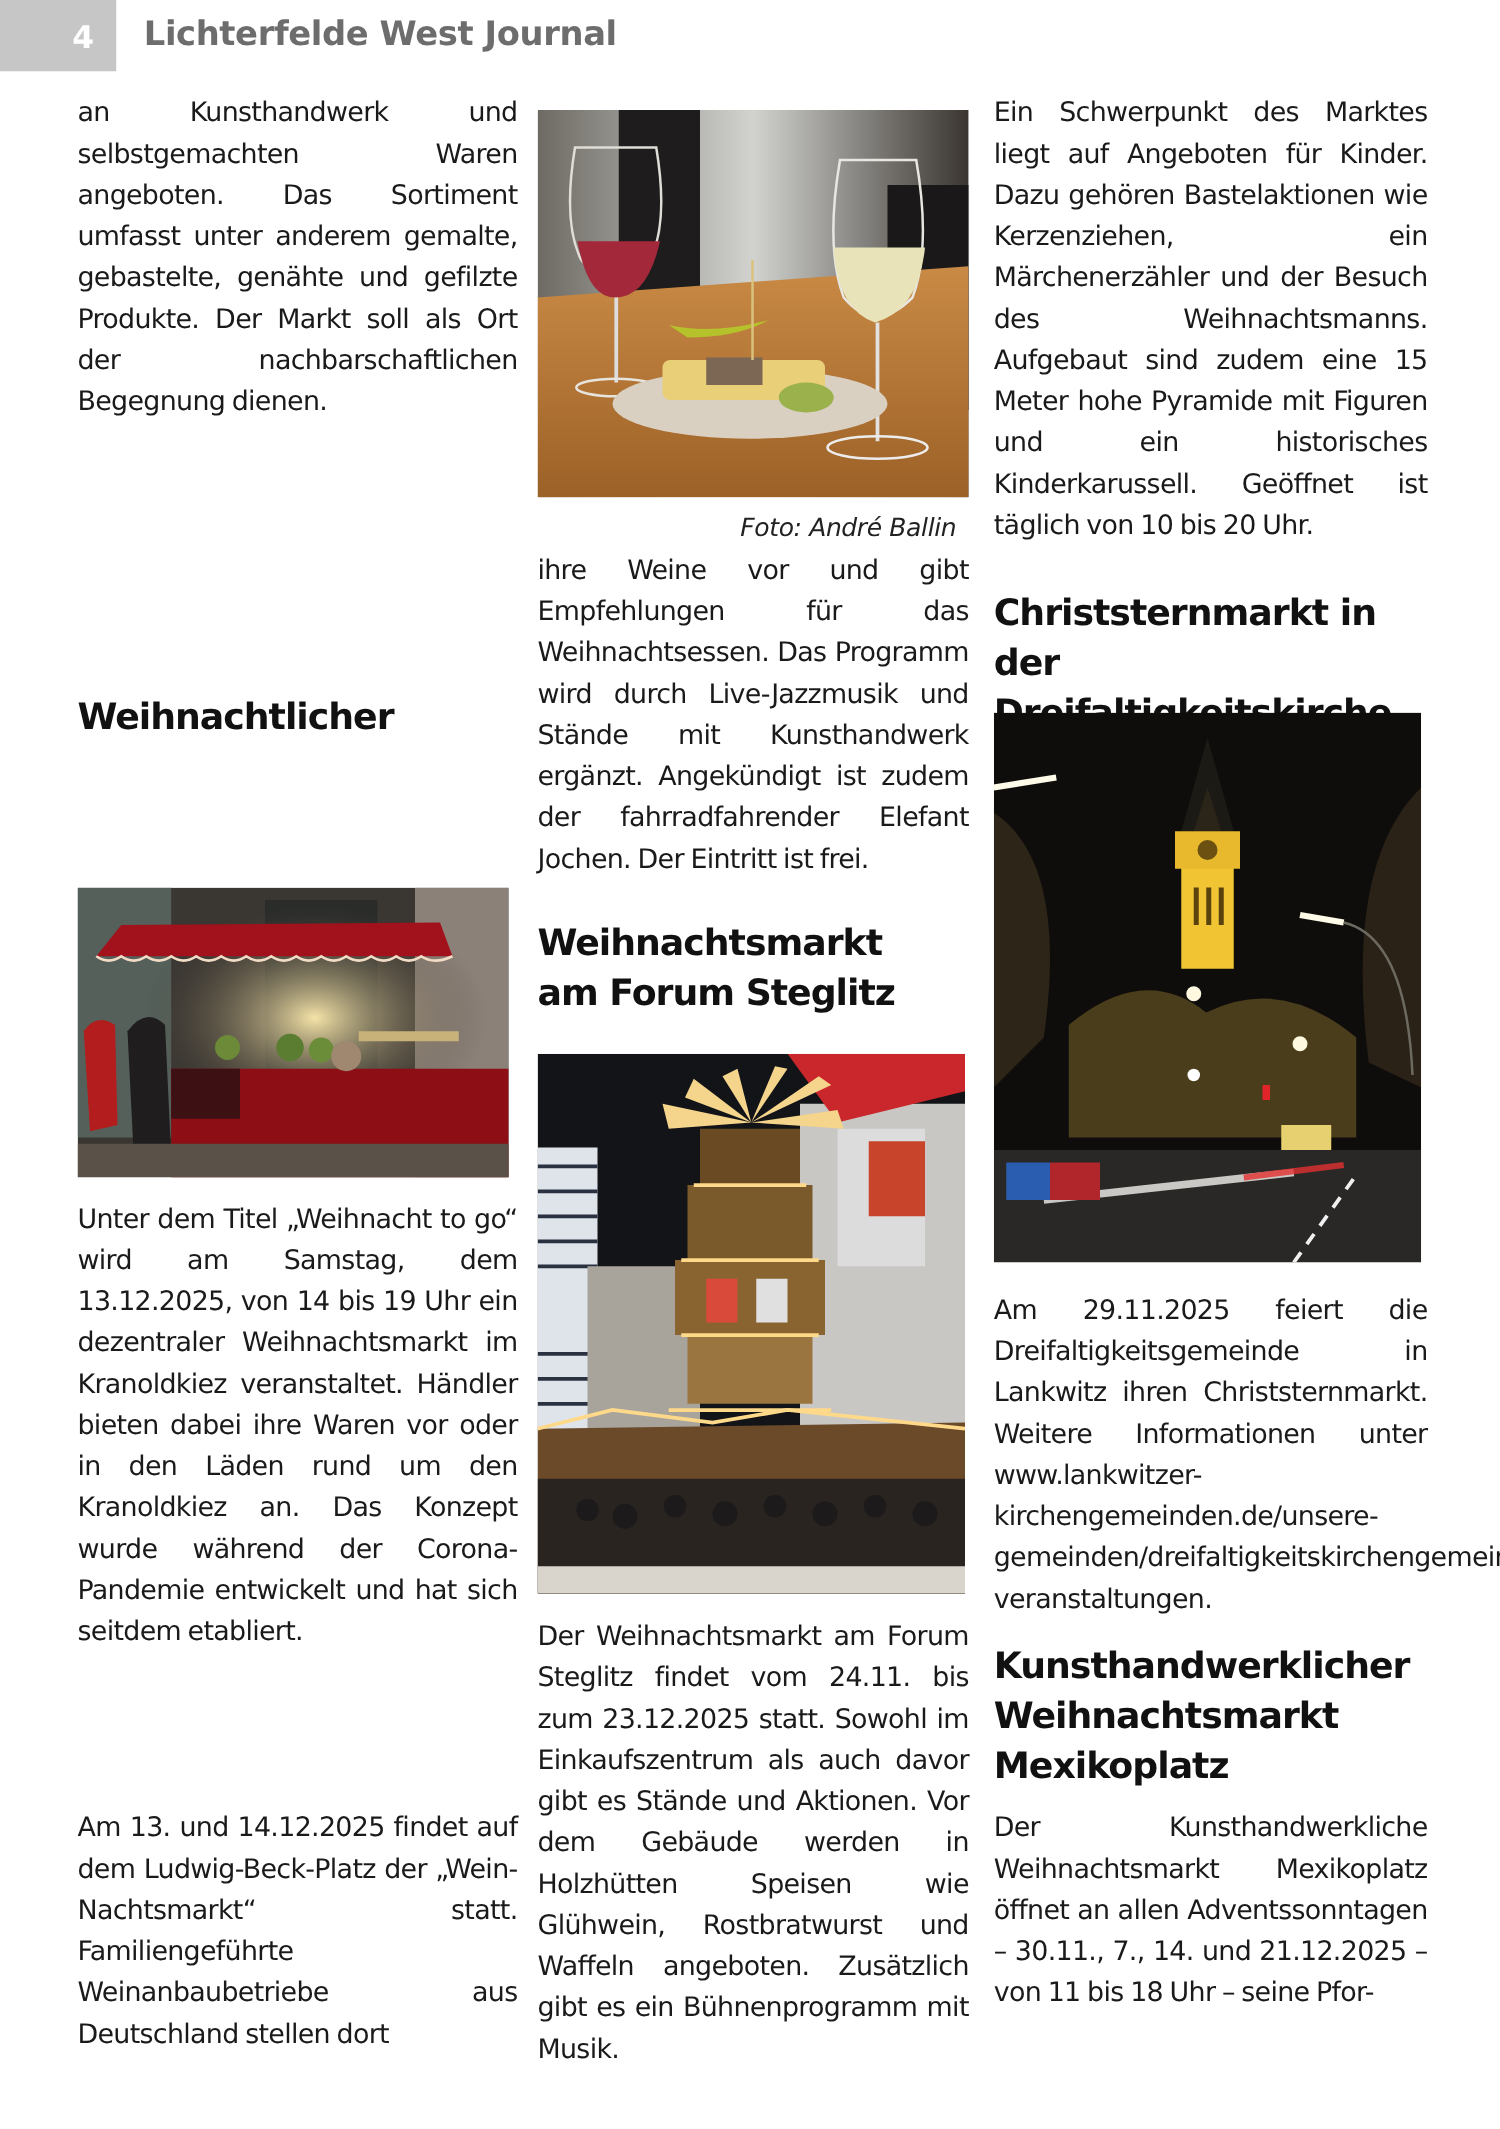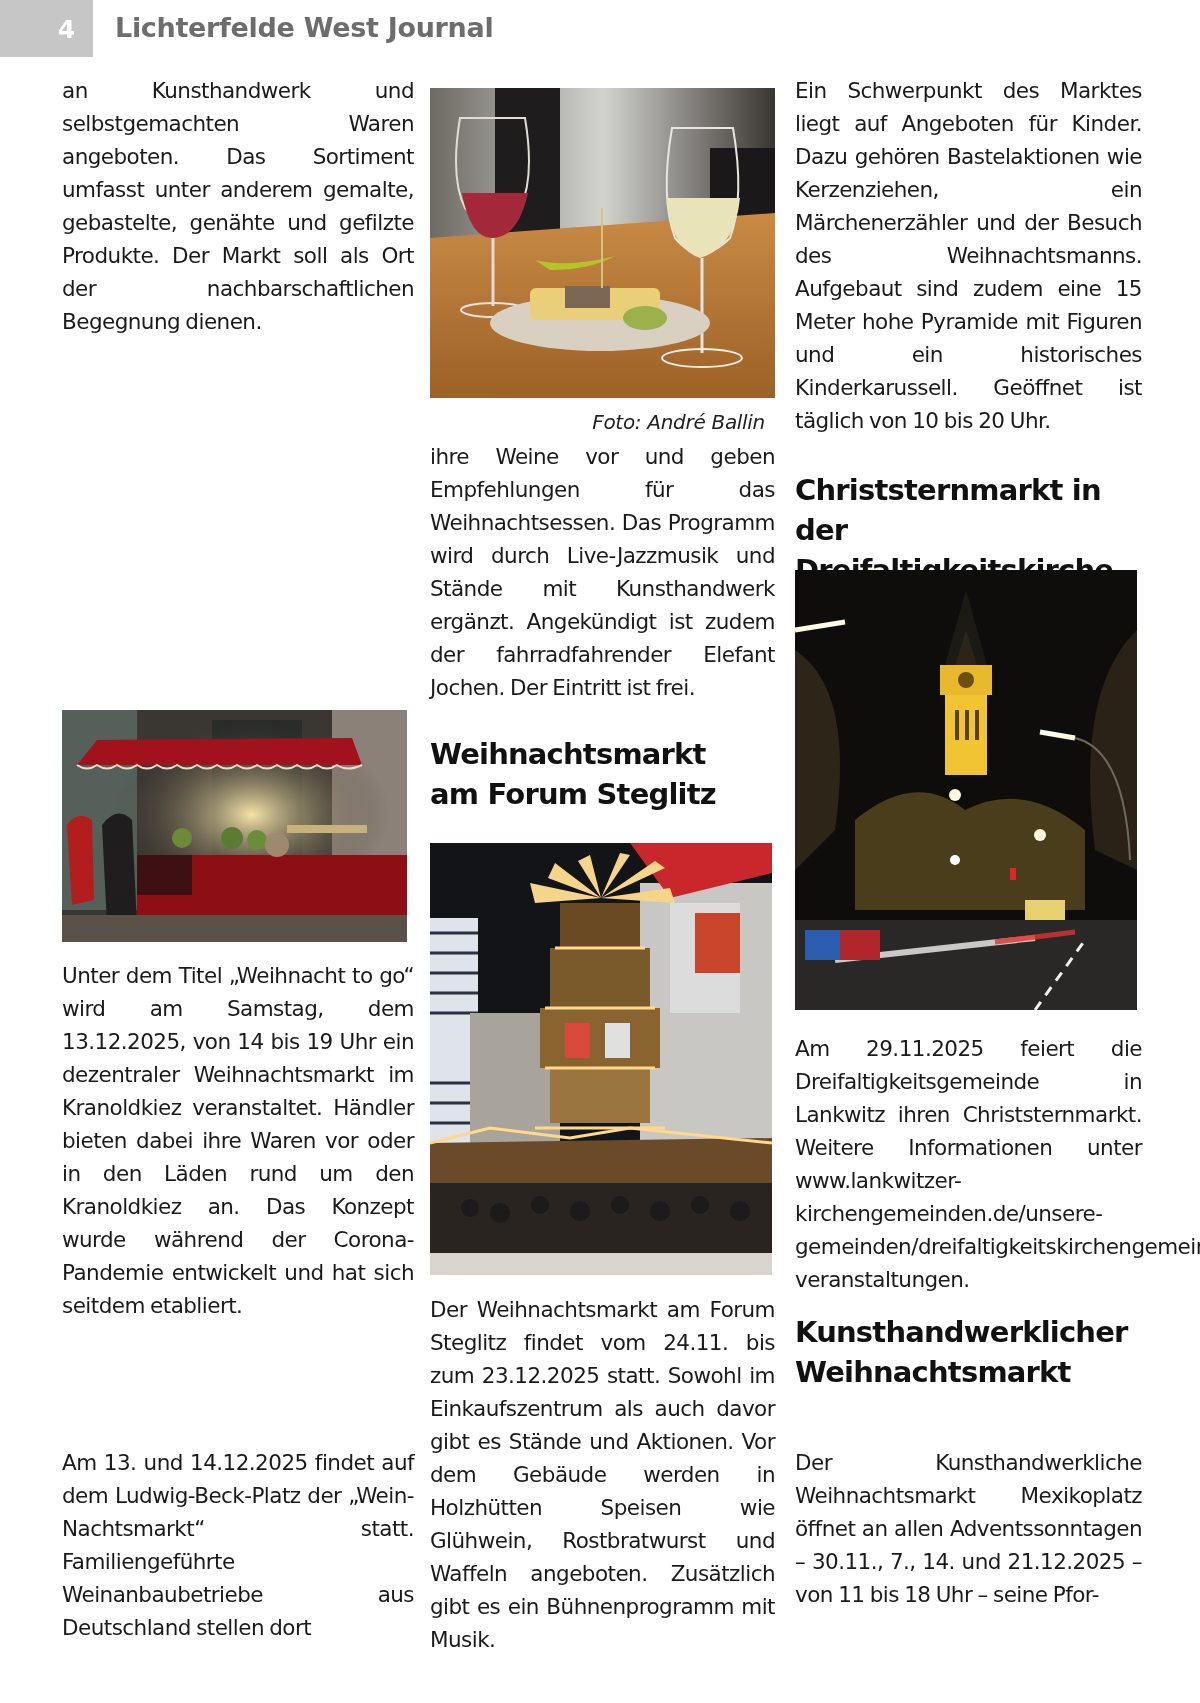--- a/index.html
+++ b/index.html
@@ -23,20 +23,21 @@
 
 <div class="abs page-num-box"></div>
 <div class="abs page-num">4</div>
 <div class="abs journal-title">Lichterfelde West Journal</div>
 
 <div class="abs body-text" style="left:62px; top:74px; width:352px;">
   <p>an Kunsthandwerk und selbstgemachten Waren angeboten. Das Sortiment umfasst unter anderem gemalte, gebastelte, genähte und gefilzte Produkte. Der Markt soll als Ort der nachbarschaftlichen Begegnung dienen.</p>
 </div>
 
 <div class="abs heading" style="left:62px; top:553px; width:352px;">
+  <div>Weihnachtlicher</div>
 </div>
 
 <div class="abs photo" style="left:62px; top:710px; width:345px; height:232px;">
   <svg width="345" height="232" viewBox="0 0 345 232">
     <defs>
       <radialGradient id="glow1" cx="55%" cy="45%" r="40%">
         <stop offset="0" stop-color="#f5e3a8"></stop>
           <stop offset="1" stop-color="#3b3530" stop-opacity="0"></stop>
       </radialGradient>
     </defs>
@@ -95,21 +96,21 @@
     <ellipse cx="170" cy="235" rx="110" ry="28" fill="#d9d0c2"></ellipse>
     <rect x="100" y="200" width="130" height="32" rx="6" fill="#e8cf78"></rect>
     <rect x="135" y="198" width="45" height="22" fill="#7c6654"></rect>
     <ellipse cx="215" cy="230" rx="22" ry="12" fill="#9bb14b"></ellipse>
     <path d="M105 172 Q140 180 185 168 Q160 182 120 182 Z" fill="#b5c22b"></path>
     <line x1="172" y1="120" x2="172" y2="200" stroke="#d9c27d" stroke-width="2"></line>
   </svg>
 </div>
 <div class="abs caption" style="left:430px; top:410px; width:335px;">Foto: André Ballin</div>
 
-<div class="abs body-text" style="left:430px; top:440px; width:345px;">ihre Weine vor und geben Empfehlungen für das Weihnachtsessen. Das Programm wird durch Live-Jazzmusik und Stände mit Kunsthandwerk ergänzt. Angekündigt ist zudem der fahrradfahrender Elefant Jochen. Der Eintritt ist frei.</div>
+<div class="abs body-text" style="left:430px; top:440px; width:345px;">ihre Weine vor und gibt Empfehlungen für das Weihnachtsessen. Das Programm wird durch Live-Jazzmusik und Stände mit Kunsthandwerk ergänzt. Angekündigt ist zudem der fahrradfahrender Elefant Jochen. Der Eintritt ist frei.</div>
 
 <div class="abs heading" style="left:430px; top:734px; width:345px;">
   <div>Weihnachtsmarkt</div>
   <div>am Forum Steglitz</div>
 </div>
 
 <div class="abs photo" style="left:430px; top:843px; width:342px; height:432px;">
   <svg width="342" height="432" viewBox="0 0 342 432">
     <rect width="342" height="432" fill="#121418"></rect>
     <rect x="0" y="75" width="48" height="270" fill="#dfe3ea"></rect>
@@ -205,15 +206,16 @@
     <rect x="45" y="360" width="40" height="30" fill="#b1262b"></rect>
     <path d="M240 440 L290 370" stroke="#f0f0f0" stroke-width="3" stroke-dasharray="10 8"></path>
   </svg>
 </div>
 
 <div class="abs body-text" style="left:795px; top:1032px; width:347px;">Am 29.11.2025 feiert die Dreifaltigkeitsgemeinde in Lankwitz ihren Christsternmarkt. Weitere Informationen unter www.lankwitzer-kirchengemeinden.de/unsere-gemeinden/dreifaltigkeitskirchengemeinde/aktuelle-veranstaltungen.</div>
 
 <div class="abs heading" style="left:795px; top:1312px; width:347px;">
   <div>Kunsthandwerklicher</div>
   <div>Weihnachtsmarkt</div>
+  <div>Mexikoplatz</div>
 </div>
 
 <div class="abs body-text" style="left:795px; top:1446px; width:347px;">Der Kunsthandwerkliche Weihnachtsmarkt Mexikoplatz öffnet an allen Adventssonntagen – 30.11., 7., 14. und 21.12.2025 – von 11 bis 18 Uhr – seine Pfor-</div>
 
 </body></html>

